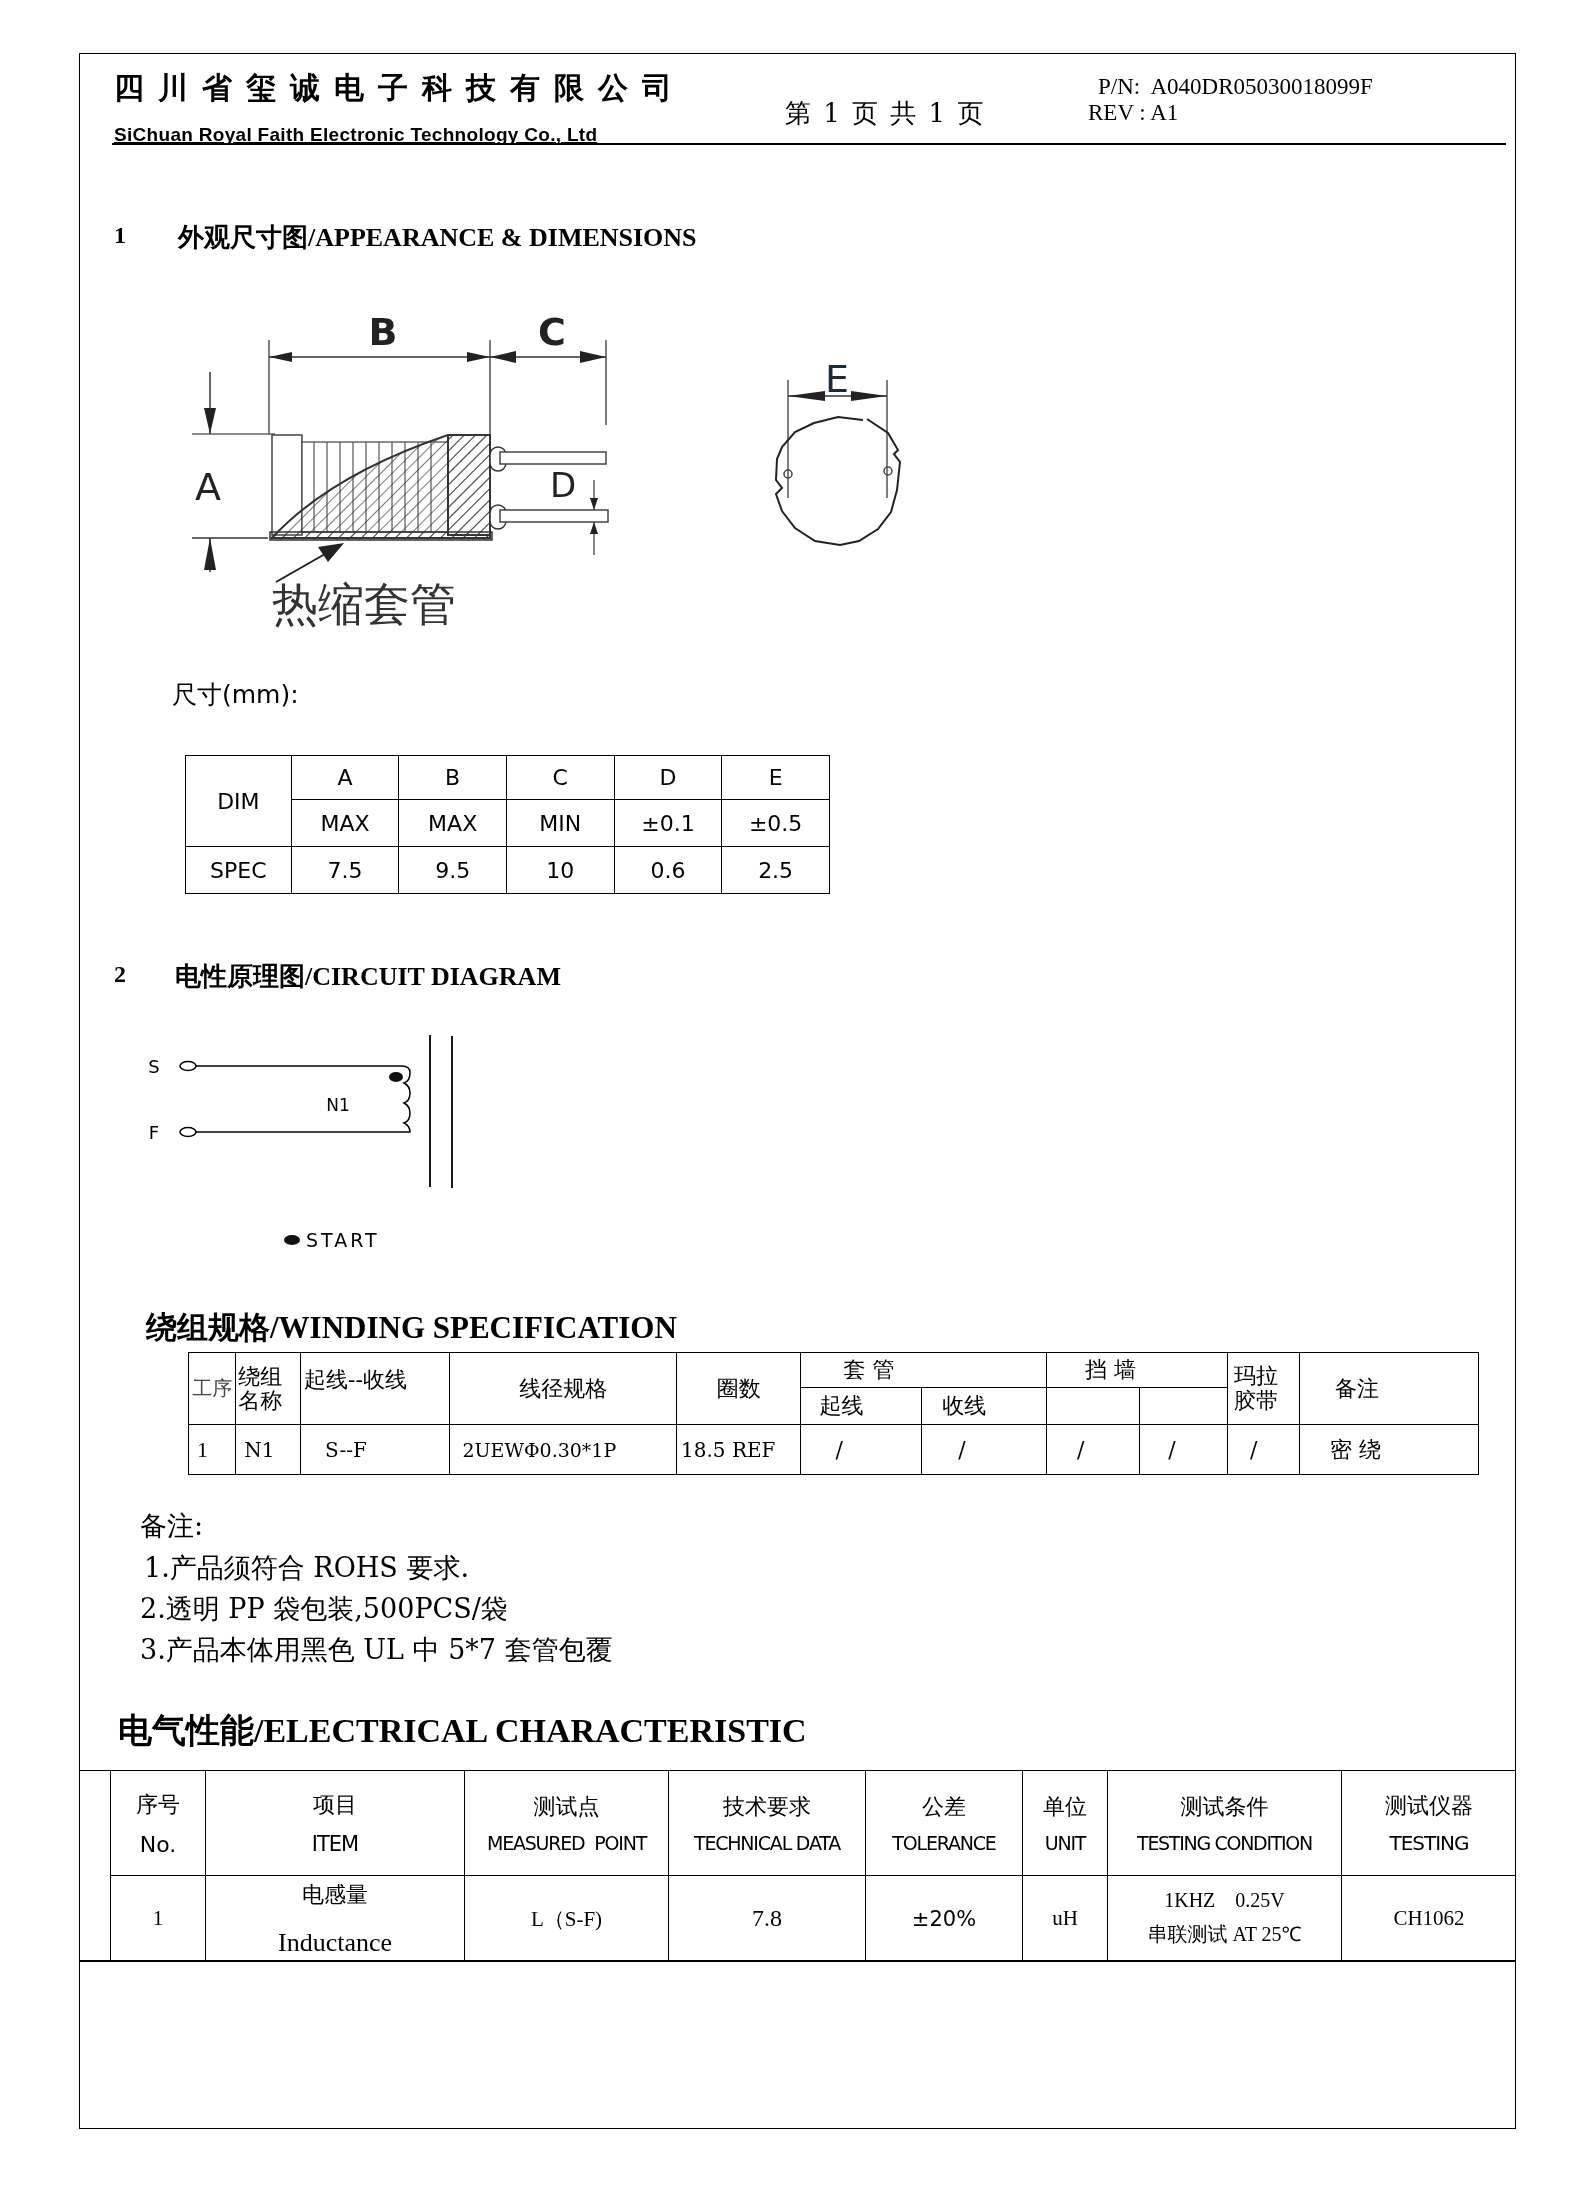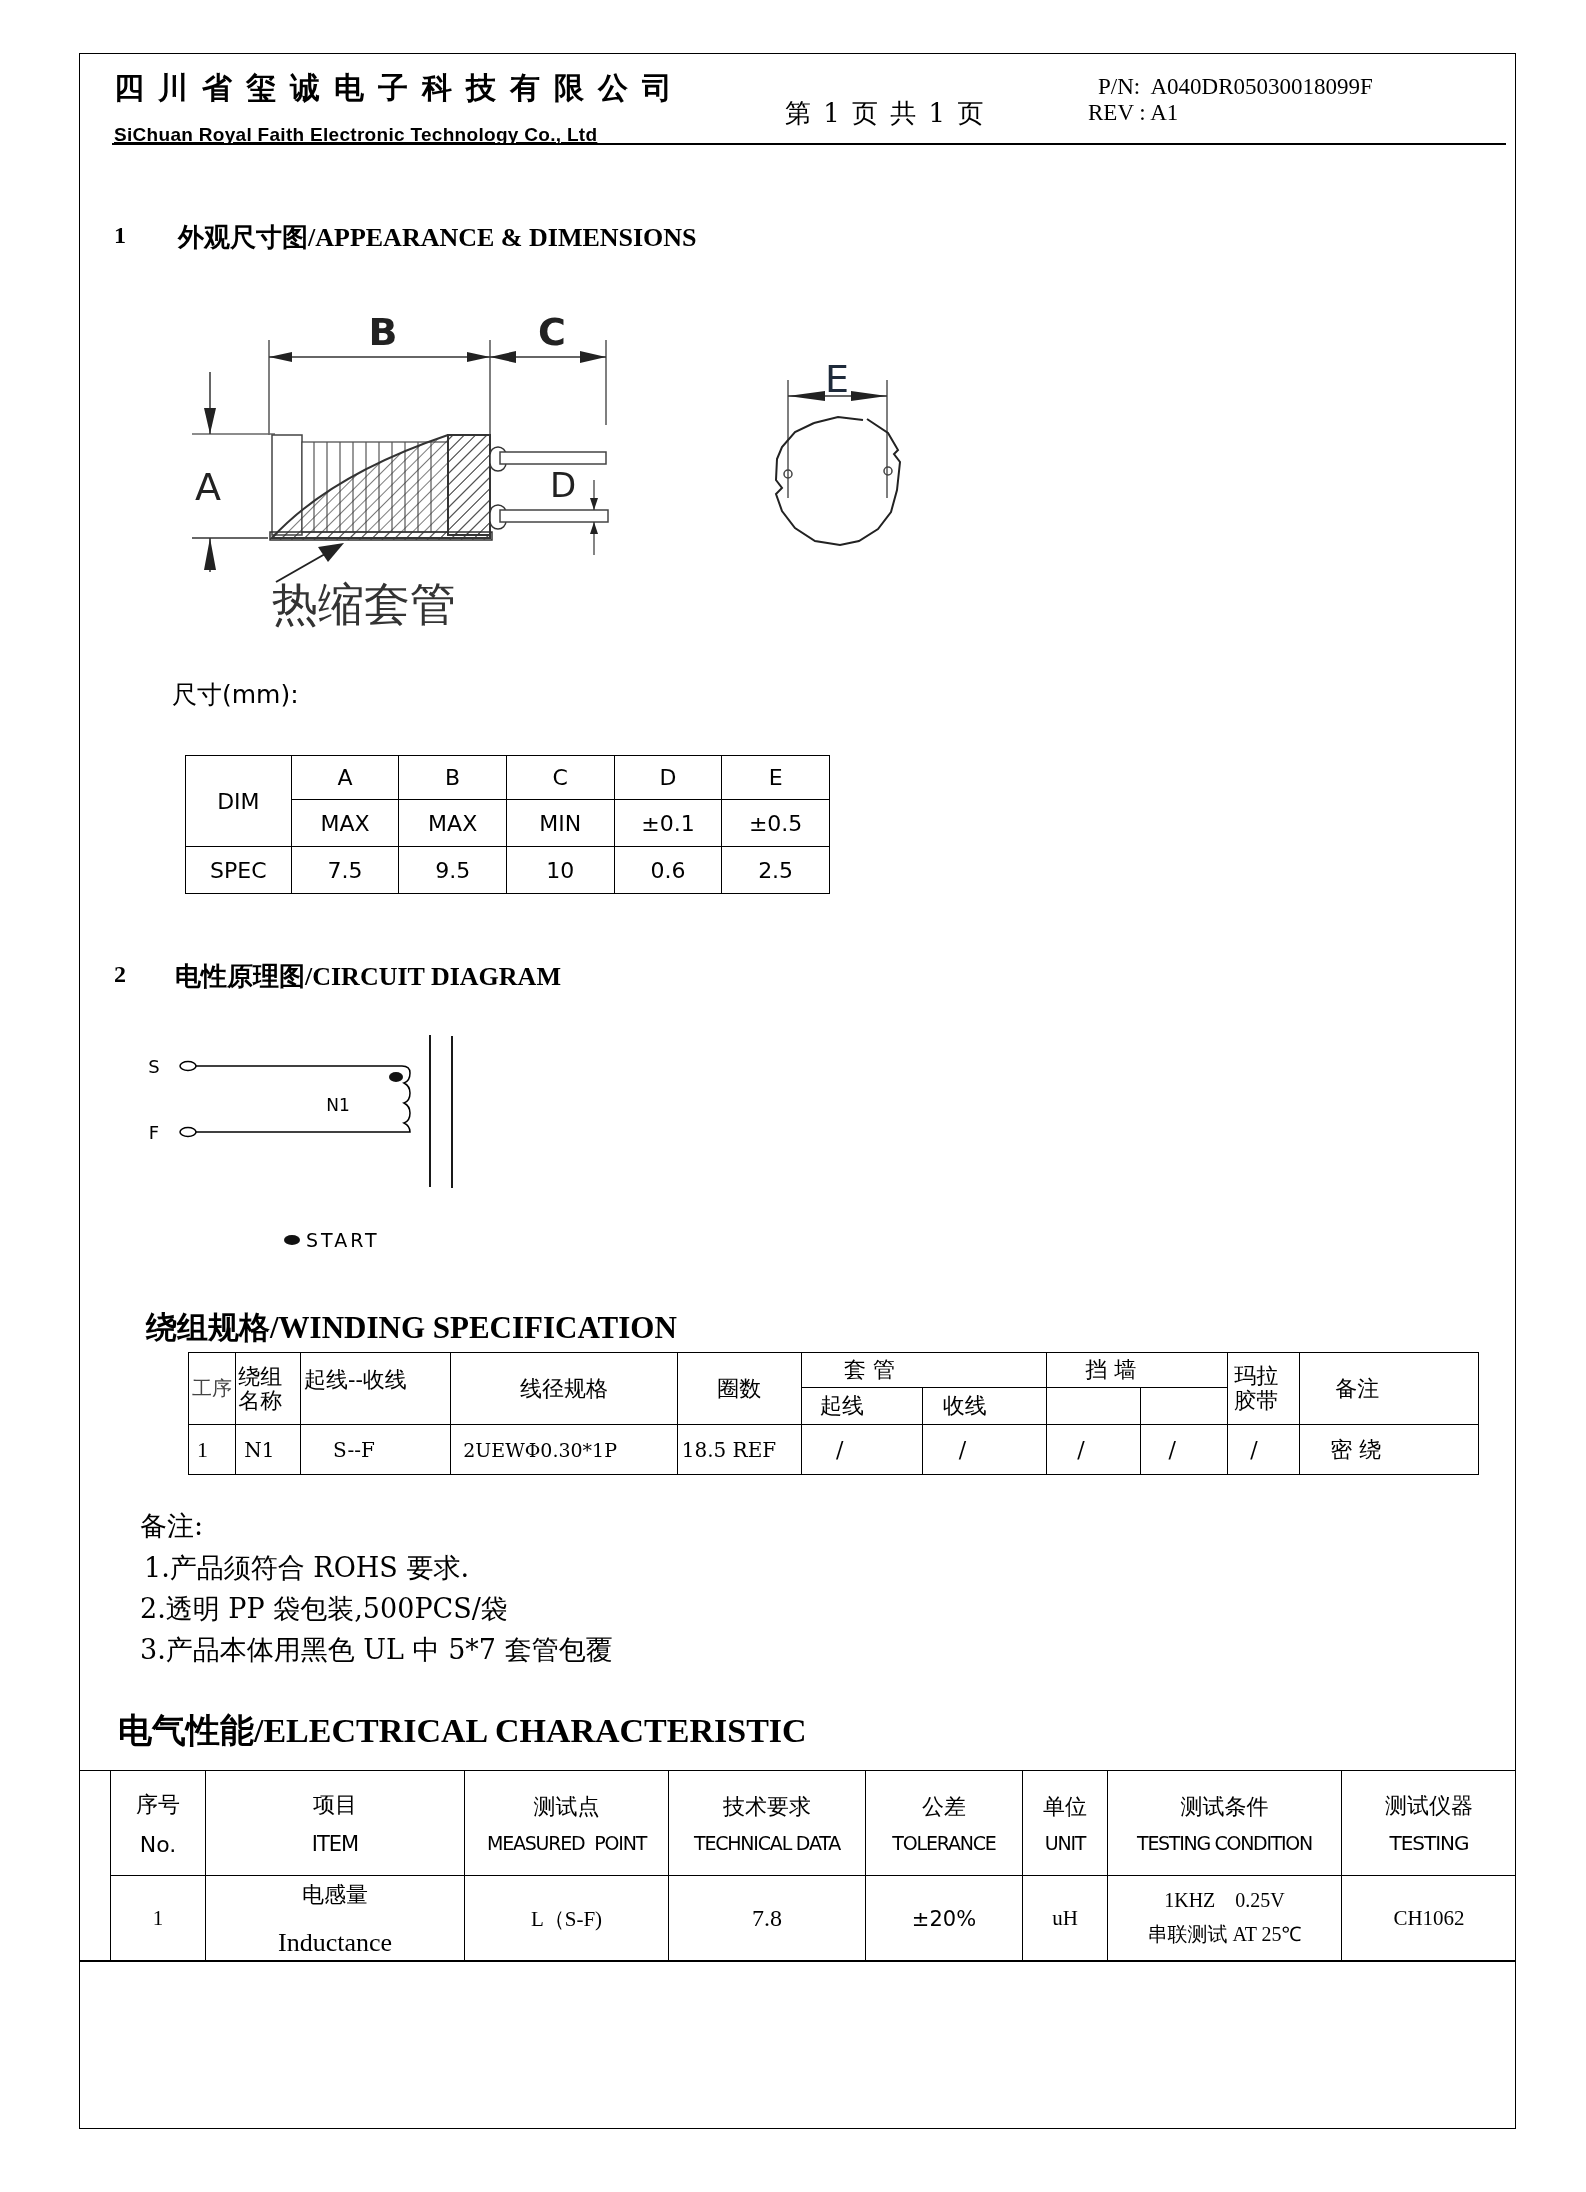--- a/index.html
+++ b/index.html
@@ -189,21 +189,21 @@
   </tr>
   <tr style="height:37px;">
     <td style="width:113px; text-align:left; padding-left:18px;">起线</td>
     <td style="width:115px; text-align:left; padding-left:20px;">收线</td>
     <td style="width:100px;"></td>
     <td style="width:94px;"></td>
   </tr>
   <tr style="height:50px;">
     <td style="text-align:left; padding-left:8px; font-family:'Liberation Serif',serif;">1</td>
     <td style="text-align:left; padding-left:8px; font-size:20px;">N1</td>
-    <td style="text-align:left; padding-left:32px; font-size:20px;">S--F</td>
+    <td style="text-align:left; padding-left:24px; font-size:20px;">S--F</td>
     <td style="text-align:left; padding-left:12px; font-size:19px;">2UEWΦ0.30*1P</td>
     <td style="text-align:left; padding-left:4px; font-size:20px;">18.5 REF</td>
     <td style="text-align:left; padding-left:34px;">/</td>
     <td style="text-align:left; padding-left:36px;">/</td>
     <td style="text-align:left; padding-left:30px;">/</td>
     <td style="text-align:left; padding-left:28px;">/</td>
     <td style="text-align:left; padding-left:22px;">/</td>
     <td style="text-align:left; padding-left:30px;">密 绕</td>
   </tr>
 </tbody>

